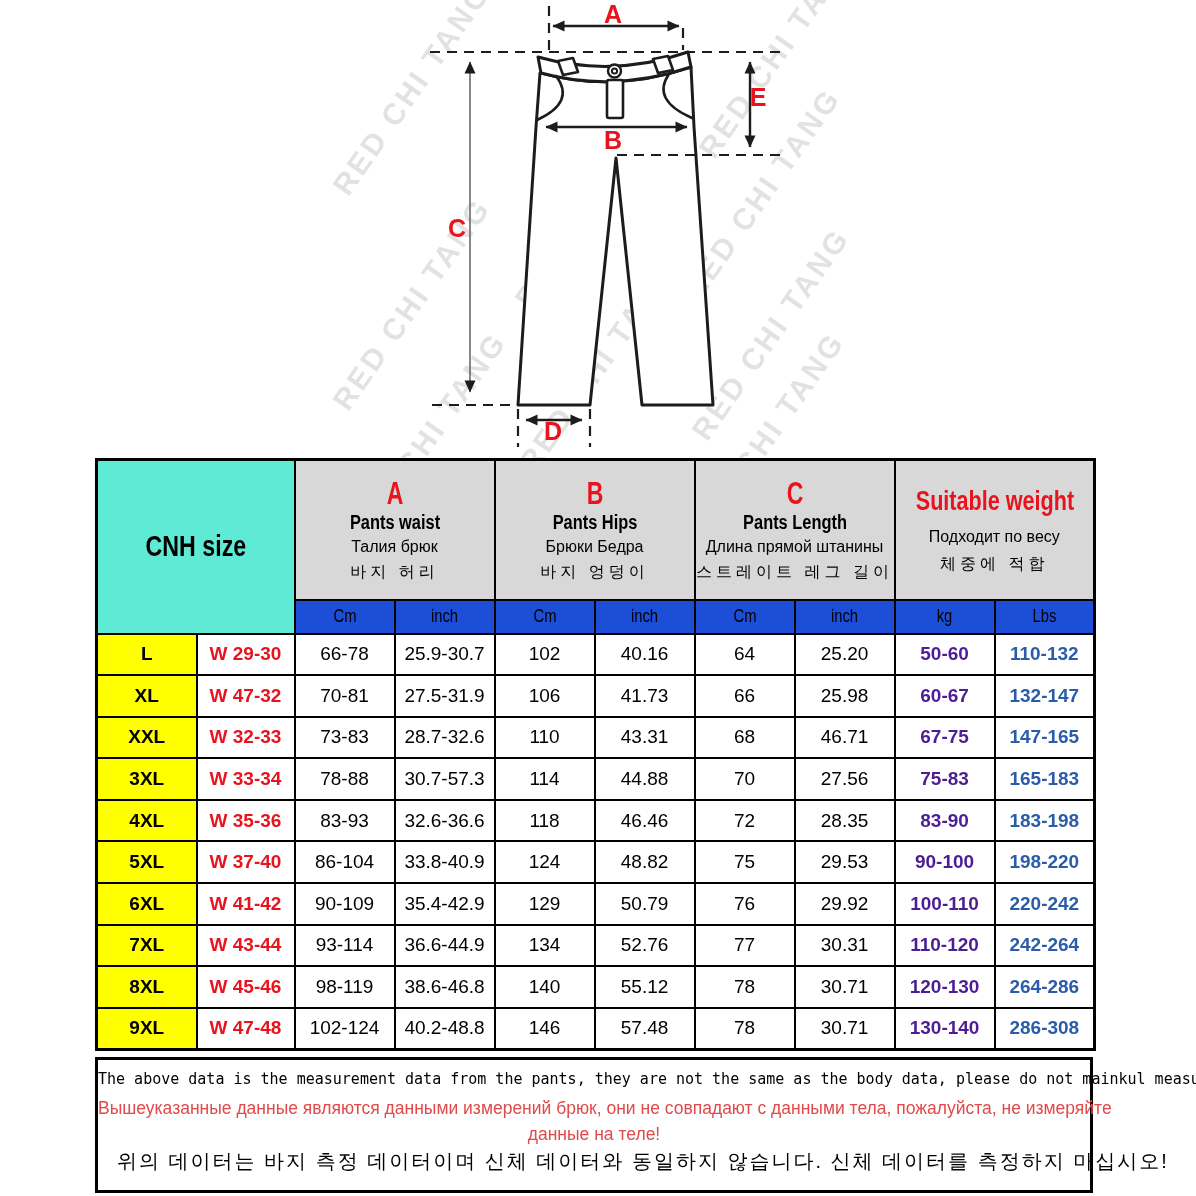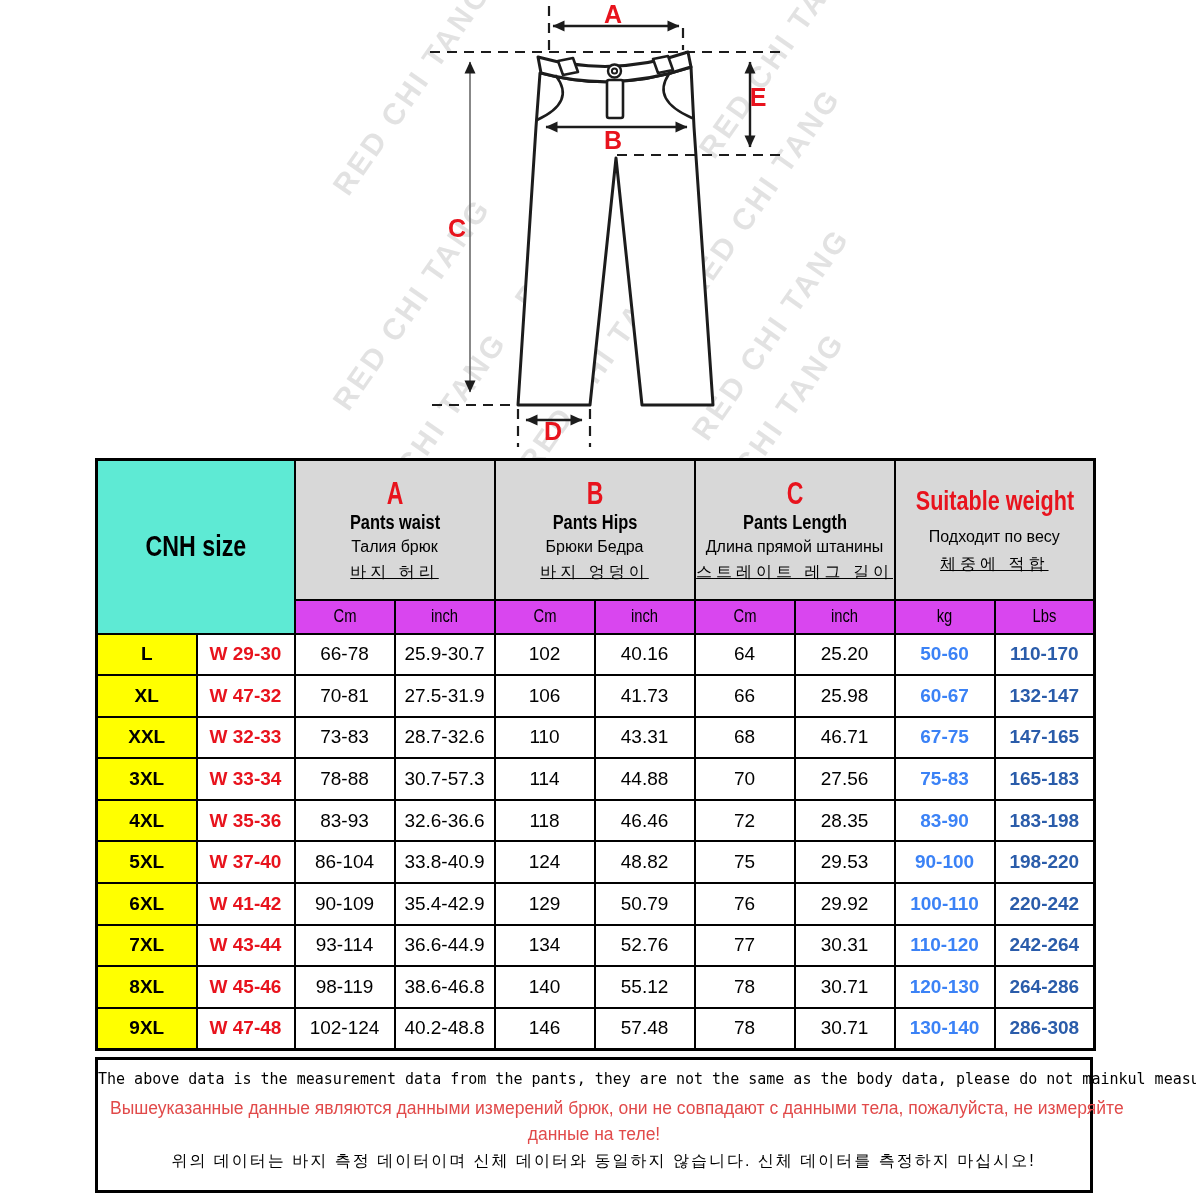--- a/index.html
+++ b/index.html
@@ -15,39 +15,39 @@
   .size-table{border:3px solid #000;}
   tr.group-row{height:140px;}
   tr.unit-row{height:34px;}
   tr.dr{height:41.6px;}
   td.corner{background:#5eead4;}
   .corner-txt{display:inline-block;transform:scaleX(0.8);font-size:29px;font-weight:bold;white-space:nowrap;}
   td.group{background:#d8d8d8;}
   .g-letter{font-size:32px;font-weight:bold;color:#e8131d;line-height:34px;transform:scaleX(0.72);margin-top:2px;}
   .g-en{font-size:20px;font-weight:bold;line-height:25px;transform:scaleX(0.82);white-space:nowrap;}
   .g-ru{font-size:16px;line-height:24px;white-space:nowrap;}
-  .g-ko{font-size:16px;line-height:26px;letter-spacing:4px;white-space:nowrap;text-decoration:underline;}
+  .g-ko{font-size:16px;line-height:26px;letter-spacing:4px;white-space:nowrap;}
   .g-title{font-size:27px;font-weight:bold;color:#e8131d;line-height:32px;transform:scaleX(0.8);white-space:nowrap;margin-bottom:6px;margin-top:4px;}
   td.group.weight .g-ru{line-height:27px;}
   td.group.weight .g-ko{line-height:28px;}
-  tr.unit-row td{font-size:18px;background:#d946ef;}
+  tr.unit-row td{font-size:18px;background:#1d4ed8;}
   .cond{display:inline-block;transform:scaleX(0.82);}
   tr.dr td{font-size:19px;background:#fff;}
   td.c-size{background:#ffff00 !important;font-weight:bold;font-size:22px;}
   td.c-w{color:#e8131d;font-weight:bold;margin-left:40px;}
-  td.c-kg{color:#3b82f6;font-weight:bold;}
+  td.c-kg{color:#4c1d95;font-weight:bold;}
   td.c-lbs{color:#2a5caa;font-weight:bold;}
 
   
   .notes{position:absolute;left:95px;top:1057px;width:998px;height:136px;
     border:3px solid #000;box-sizing:border-box;text-align:center;padding-top:9px;background:#fff;}
   .n-en{font-family:"DejaVu Sans Mono",monospace;font-size:15px;line-height:21px;color:#000;white-space:nowrap;}
   .n-ru{font-size:17.5px;line-height:26px;color:#e14a4a;white-space:nowrap;}
-  .n-ru.first{margin-top:5px;padding-left:12px;}
-  .n-ko{font-size:16px;line-height:24px;letter-spacing:2px;color:#000;margin-top:2px;white-space:nowrap;padding-left:19px;}
+  .n-ru.first{margin-top:5px;}
+  .n-ko{font-size:20px;line-height:24px;letter-spacing:2px;color:#000;margin-top:2px;white-space:nowrap;padding-left:19px;}
 
   
   .wm{font-family:"Liberation Sans",sans-serif;font-weight:bold;font-size:30px;
       letter-spacing:3px;fill:#dcdcdc;opacity:.8;}
   .red-label{font-family:"Liberation Sans",sans-serif;font-weight:bold;font-size:25px;fill:#e8131d;}
   .pline{stroke:#1c1c1c;stroke-width:3;fill:#fff;stroke-linejoin:round;}
   .pthin{stroke:#1c1c1c;stroke-width:2.6;fill:none;stroke-linecap:round;}
   .dash{stroke:#1c1c1c;stroke-width:2.2;stroke-dasharray:10 7;fill:none;}
   .arrow{stroke:#1c1c1c;stroke-width:2.4;fill:none;}
   .arrow-thin{stroke:#6a6a6a;stroke-width:1.6;fill:none;}
@@ -171,21 +171,21 @@
     <tr class="dr">
       <td class="c-size">L</td>
       <td class="c-w">W 29-30</td>
       <td>66-78</td>
       <td>25.9-30.7</td>
       <td>102</td>
       <td>40.16</td>
       <td>64</td>
       <td>25.20</td>
       <td class="c-kg">50-60</td>
-      <td class="c-lbs">110-170</td>
+      <td class="c-lbs">110-132</td>
     </tr>
     <tr class="dr">
       <td class="c-size">XL</td>
       <td class="c-w">W 47-32</td>
       <td>70-81</td>
       <td>27.5-31.9</td>
       <td>106</td>
       <td>41.73</td>
       <td>66</td>
       <td>25.98</td>

